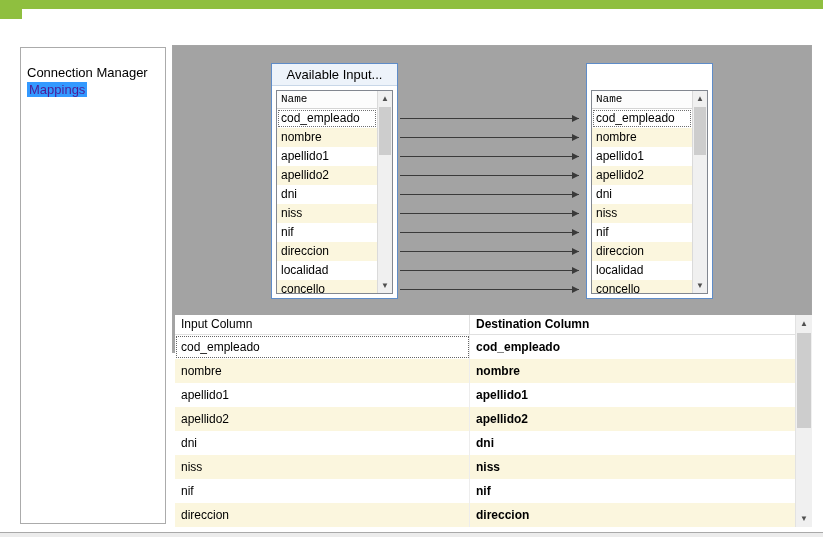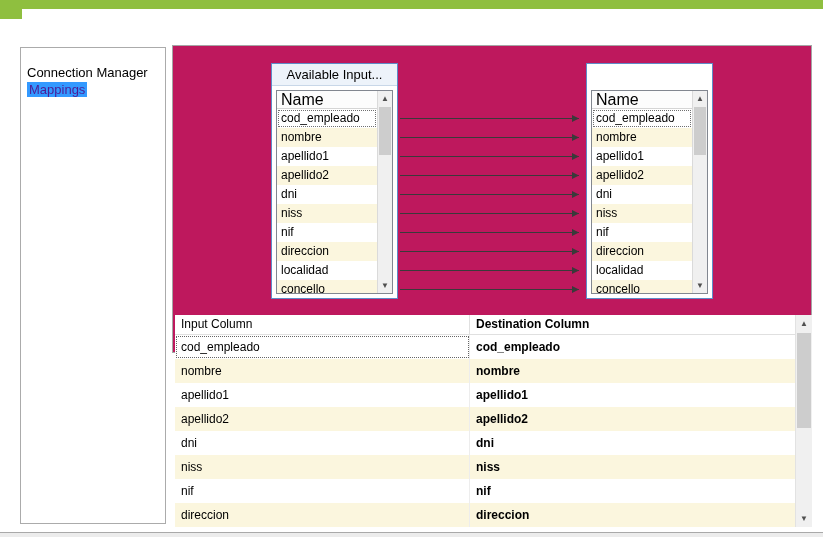--- a/index.html
+++ b/index.html
@@ -23,40 +23,40 @@
   .sidebar {
     position:absolute; left:20px; top:47px; width:146px; height:477px;
     background:#fff; border:1px solid #ababab; padding:16px 3px; font-size:13px;
   }
   .sidebar-item { padding:1px 3px; white-space:nowrap; cursor:default; }
   .sidebar-item span.selected { background:#3399FF; color:#4c1d95; padding:0 2px; }
 
   
   .diagram {
     position:absolute; left:172px; top:45px; width:640px; height:308px;
-    background:#be185d; border:1px solid #a5a5a5;
+    background:#a3a3a3; border:1px solid #a5a5a5;
   }
   .map-box {
     position:absolute; top:17px; width:127px; height:236px;
     background:#fff; border:1px solid #5E8CC8;
   }
   .map-box.input { left:98px; }
   .map-box.dest  { left:413px; }
   .map-box-title {
     height:22px; line-height:21px; text-align:center; font-size:13px;
     background:#EDF3FA; border-bottom:1px solid #C8D7E8;
     overflow:hidden; white-space:nowrap;
   }
   .map-list {
     position:absolute; left:4px; right:4px; top:26px; bottom:4px;
     border:1px solid #828790; background:#fff; overflow:hidden;
   }
   .map-list-header {
-    height:18px; line-height:17px; font-size:16px; padding-left:4px;
-    margin-right:15px; background:#FCFCFC; border-bottom:1px solid #D5D5D5;
+    height:18px; line-height:17px; font-size:11px; padding-left:4px;
+    margin-right:15px; background:#FCFCFC; border-bottom:1px solid #D5D5D5;font-family:Liberation Mono, monospace;
   }
   .map-rows .map-row {
     height:19px; line-height:19px; font-size:12px; padding-left:4px;
     margin-right:15px; background:#fff; white-space:nowrap; overflow:hidden;
   }
   .map-rows .map-row:nth-child(even) { background:#FBF6DE; }
   .map-row.focused { outline:1px dotted #707070; outline-offset:-2px; }
 
   
   .map-scroll {

